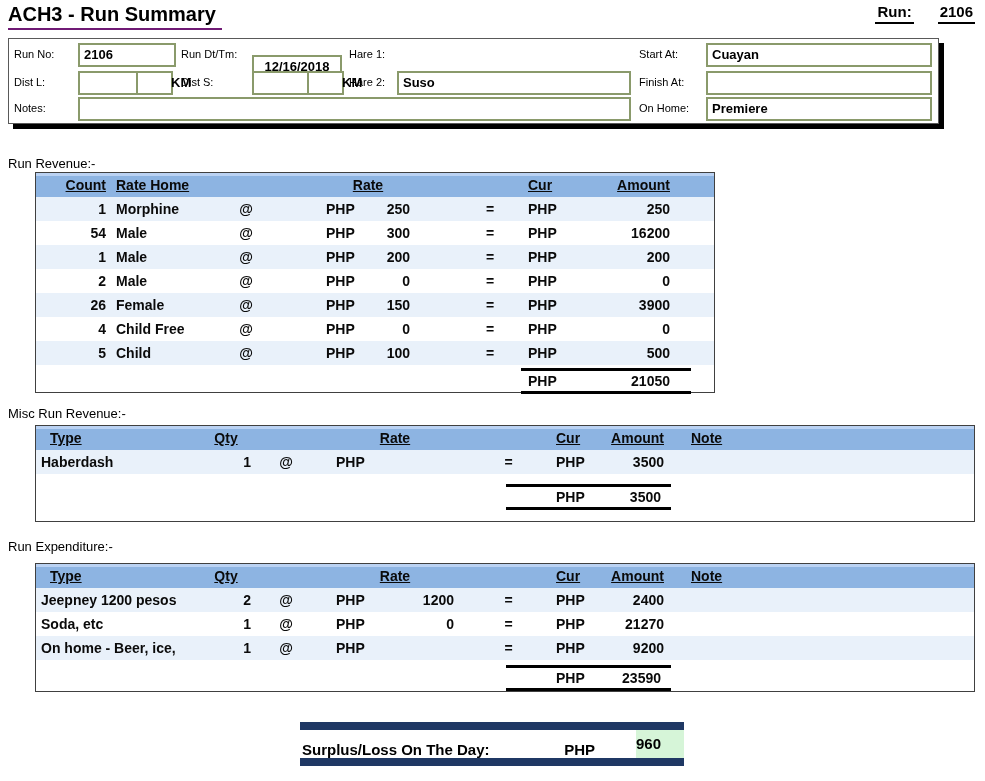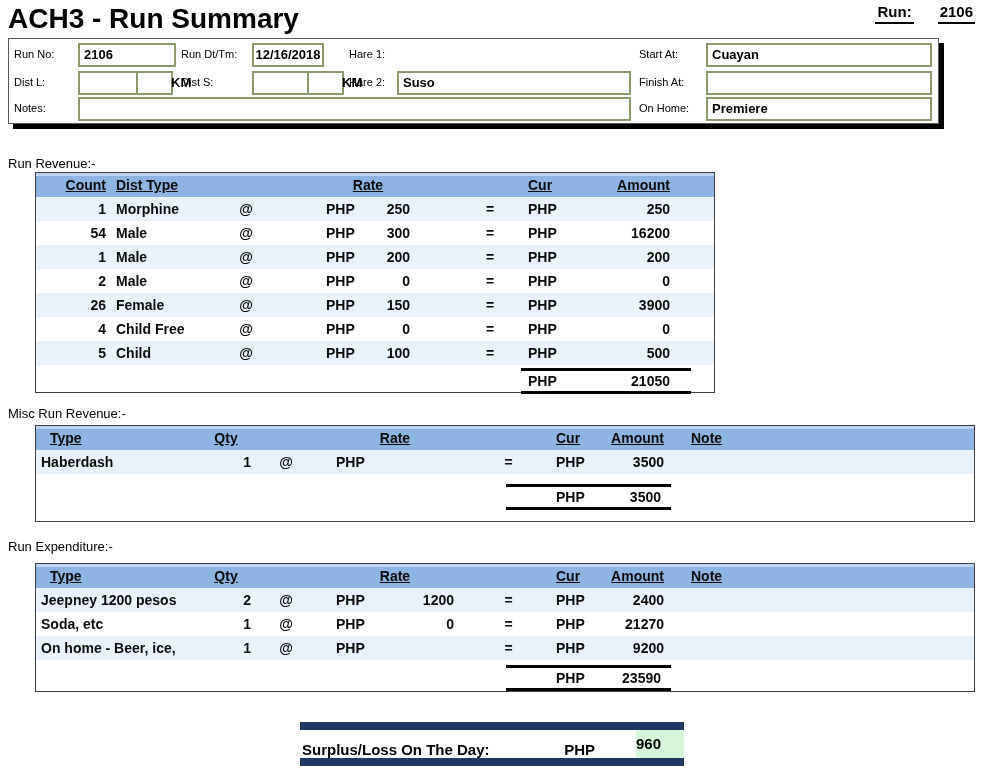--- a/index.html
+++ b/index.html
@@ -1,21 +1,21 @@
 <!DOCTYPE html>
 <html><head>
 <meta charset="utf-8">
 <style>
   html,body{margin:0;padding:0;background:#fff;}
   #page{position:relative;width:985px;height:781px;background:#fff;
         font-family:"Liberation Sans",sans-serif;color:#000;overflow:hidden;}
 
   
-  .title{position:absolute;left:8px;top:3px;font-size:28px;font-weight:bold;
-         border-bottom:2px solid #701a75;padding:0 6px 8px 0;}
+  .title{position:absolute;left:8px;top:3px;font-size:20px;font-weight:bold;
+         border-bottom:2px solid #701a75;padding:0 6px 2px 0;}
   .run-title{position:absolute;right:10px;top:3px;display:flex;gap:24px;
              font-size:15px;font-weight:bold;}
   .run-title span{border-bottom:2px solid #000;padding:0 2px 2px 2px;}
 
   
   .hdr-box{position:absolute;left:8px;top:38px;width:929px;height:84px;
            border:1px solid #595959;box-shadow:5px 5px 0 0 #000;background:#fff;}
   .lbl{position:absolute;font-size:11px;white-space:nowrap;color:#000;}
   .inp{position:absolute;height:24px;box-sizing:border-box;border:2px solid #8A9A6B;
        background:#fff;font-weight:bold;font-size:13px;line-height:20px;
@@ -86,21 +86,21 @@
   <div class="run-title">
     <span>Run:</span>
     <span>2106</span>
   </div>
 
   <div class="hdr-box">
 
     <span class="lbl" style="left:5px;top:9px">Run No:</span>
     <div class="inp" style="left:69px;top:4px;width:98px">2106</div>
     <span class="lbl" style="left:172px;top:9px">Run Dt/Tm:</span>
-    <div class="inp center" style="left:243px;top:4px;width:72px">12/16/2018</div>
+    <div class="inp center" style="left:243px;top:16px;width:90px">12/16/2018</div>
     <span class="lbl" style="left:340px;top:9px">Hare 1:</span>
     <span class="lbl" style="left:630px;top:9px">Start At:</span>
     <div class="inp" style="left:697px;top:4px;width:226px">Cuayan</div>
 
     <span class="lbl" style="left:5px;top:37px">Dist L:</span>
     <div class="inp" style="left:69px;top:32px;width:60px"></div>
     <div class="unit" style="left:127px;top:32px;width:36px">KM</div>
     <span class="lbl" style="left:172px;top:37px">Dist S:</span>
     <div class="inp" style="left:243px;top:32px;width:57px"></div>
     <div class="unit" style="left:298px;top:32px;width:36px">KM</div>
@@ -113,21 +113,21 @@
     <div class="inp" style="left:69px;top:58px;width:553px"></div>
     <span class="lbl" style="left:630px;top:63px">On Home:</span>
     <div class="inp" style="left:697px;top:58px;width:226px">Premiere</div>
   </div>
 
   <div class="section-label" style="top:156px">Run Revenue:-</div>
 
   <div class="tbl rev" style="left:35px;top:172px;width:680px;height:221px">
     <div class="trow thead">
       <span class="c-count"><span class="hu">Count</span></span>
-      <span class="c-type"><span class="hu">Dist Type</span></span>
+      <span class="c-type"><span class="hu">Rate Home</span></span>
       <span class="c-at"></span>
       <span class="c-rateh"><span class="hu">Rate</span></span>
       <span class="c-curh"><span class="hu">Cur</span></span>
       <span class="c-amt"><span class="hu">Amount</span></span>
     </div>
 
     <div class="trow r-odd">
       <span class="c-count">1</span>
       <span class="c-type">Morphine</span>
       <span class="c-at">@</span>

